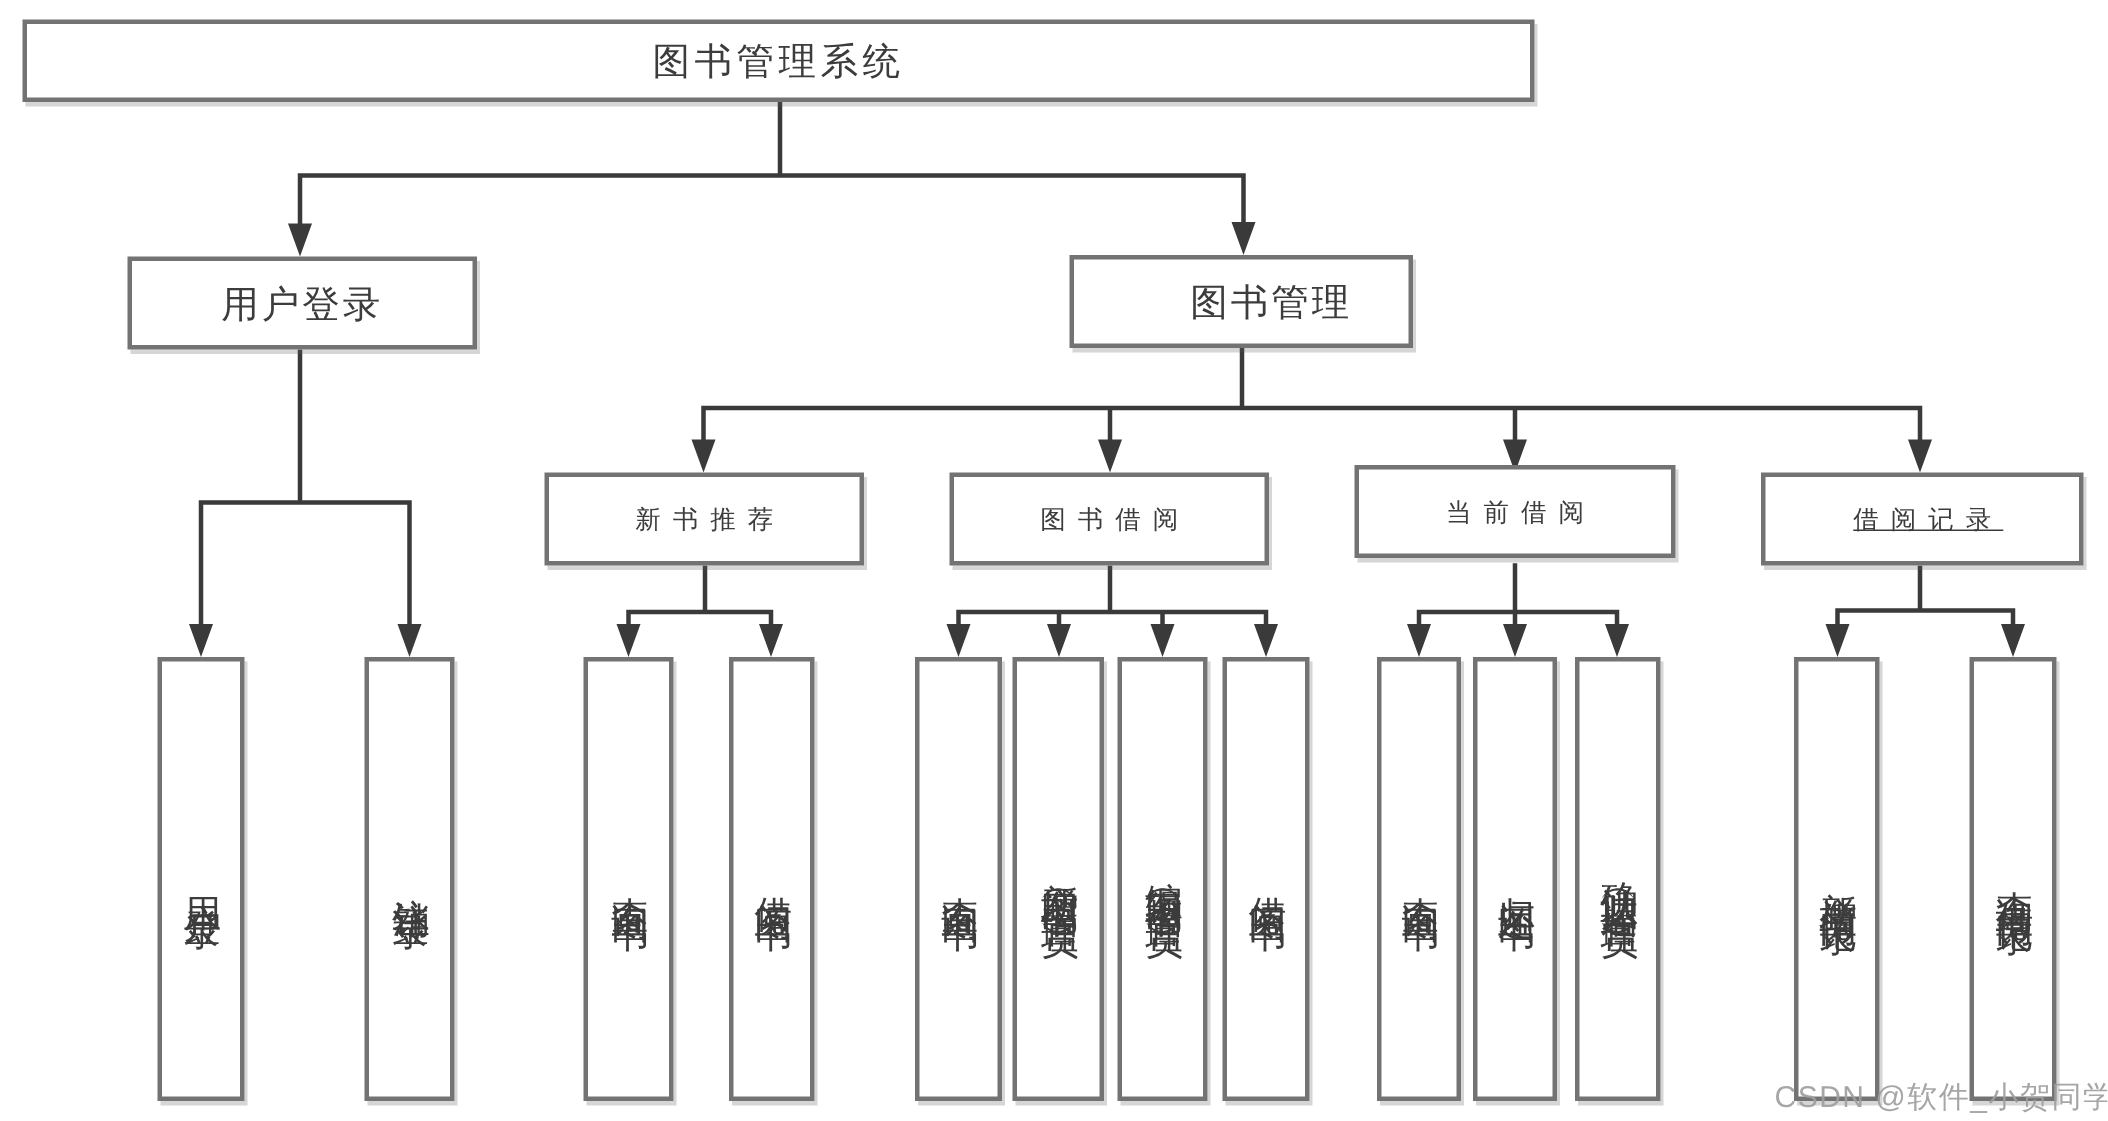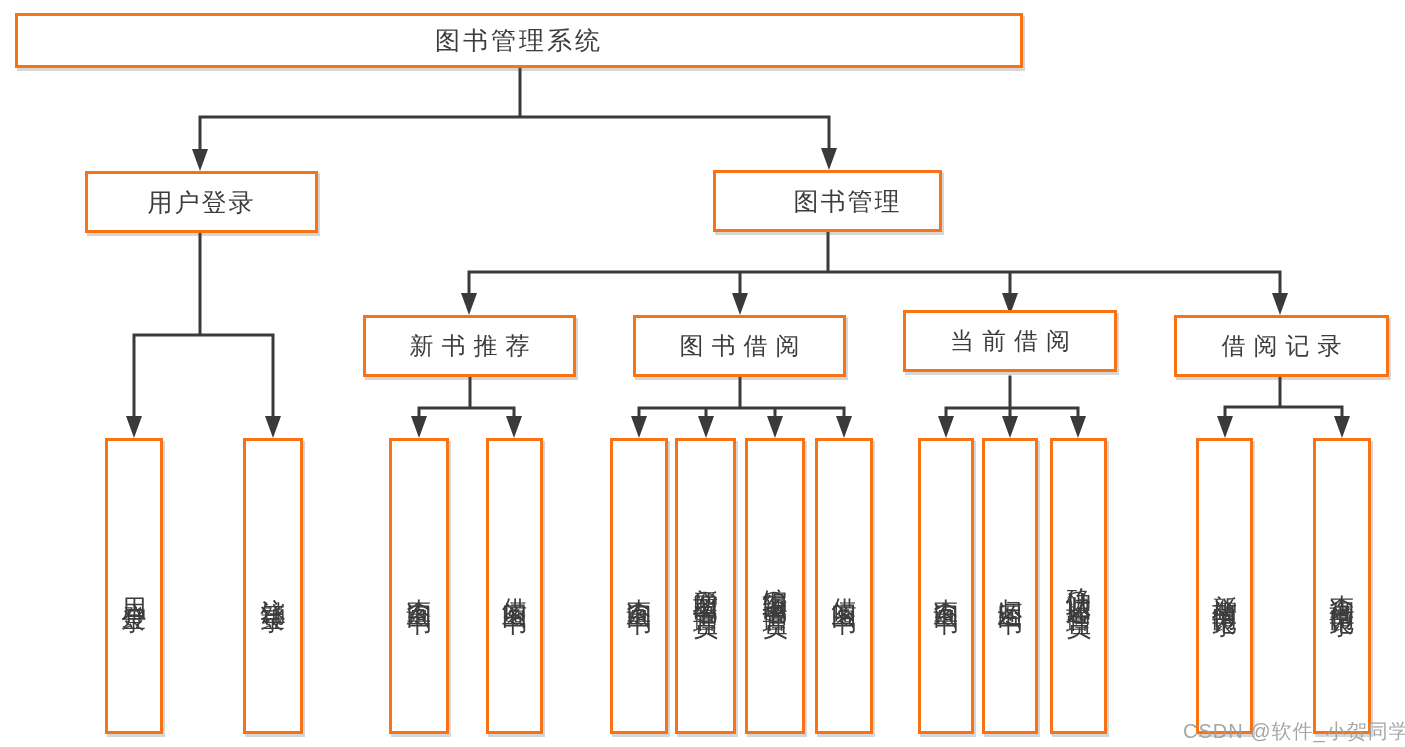--- a/index.html
+++ b/index.html
@@ -15,34 +15,34 @@
   .connectors {
     position: absolute;
     left: 0; top: 0;
     width: 1405px; height: 747px;
     pointer-events: none;
   }
   .box {
     position: absolute;
     box-sizing: border-box;
     background: #ffffff;
-    border: 3px solid #f97316;
+    border: 3px solid #737373;
     box-shadow: 2px 3px 0 rgba(90,90,90,0.25);
     display: flex;
     align-items: center;
     justify-content: center;
   }
   .h-box .label {
     font-size: 25px;
     letter-spacing: 2px;
     white-space: nowrap;
     color: #3c3c3c;
   }
   .root-box .label { letter-spacing: 3px; }
-  .l3-box .label { font-size: 24px; letter-spacing: 8px; padding-left: 8px; }
+  .l3-box .label { font-size: 17px; letter-spacing: 8px; padding-left: 8px; }
   .v-box .label {
     writing-mode: vertical-rl;
     text-orientation: mixed;
     font-size: 25px;
     letter-spacing: 4px;
     line-height: 1;
     color: #3c3c3c;
   }
   .watermark {
     position: absolute;
@@ -93,21 +93,21 @@
 
   <div class="box h-box l3-box" style="left:363px; top:315px; width:213px; height:62px;">
     <span class="label">新书推荐</span>
   </div>
   <div class="box h-box l3-box" style="left:633px; top:315px; width:213px; height:62px;font-family:Liberation Serif, serif;">
     <span class="label">图书借阅</span>
   </div>
   <div class="box h-box l3-box" style="left:903px; top:310px; width:214px; height:62px;">
     <span class="label">当前借阅</span>
   </div>
-  <div class="box h-box l3-box" style="left:1174px; top:315px; width:215px; height:62px;">
+  <div class="box h-box l3-box" style="left:1174px; top:315px; width:215px; height:62px;text-decoration:underline;">
     <span class="label">借阅记录</span>
   </div>
 
   <div class="box v-box" style="left:105px; top:438px; width:58px; height:296px;">
     <span class="label">用户登录</span>
   </div>
   <div class="box v-box" style="left:243px; top:438px; width:60px; height:296px;">
     <span class="label">注销登录</span>
   </div>
 

